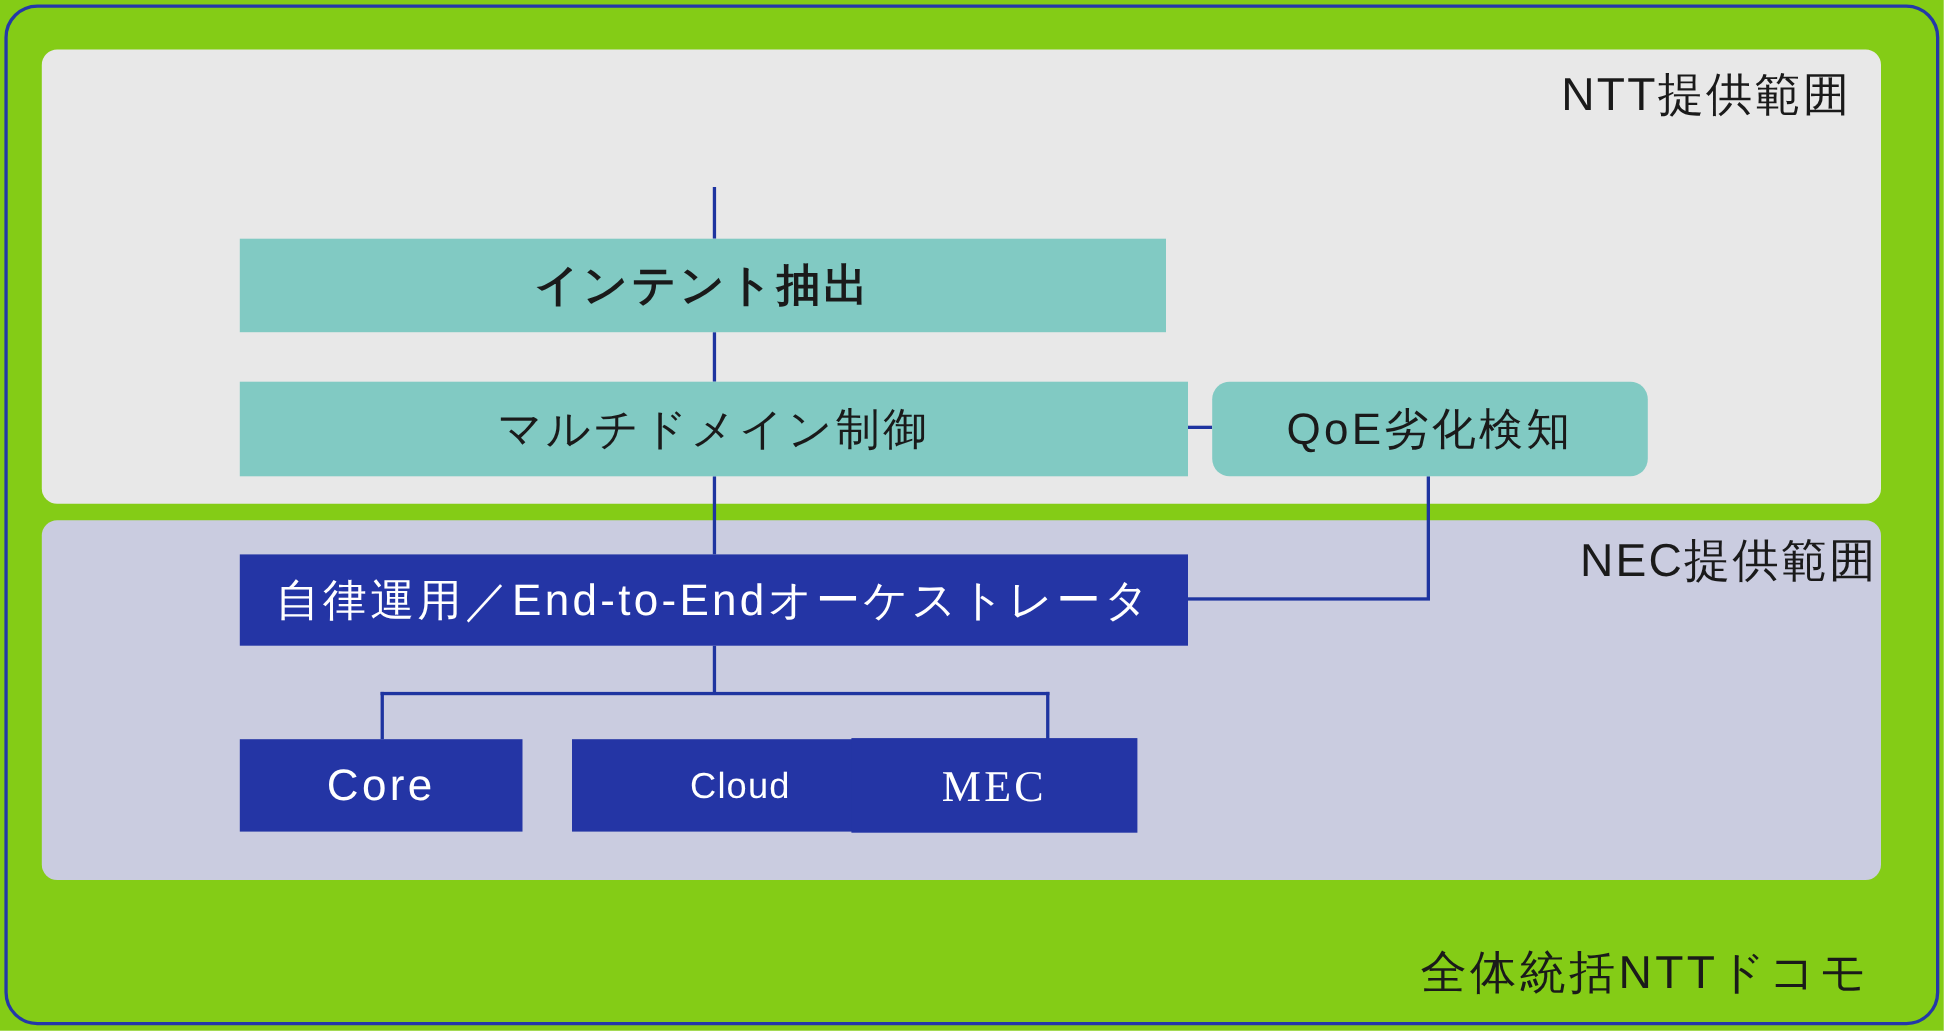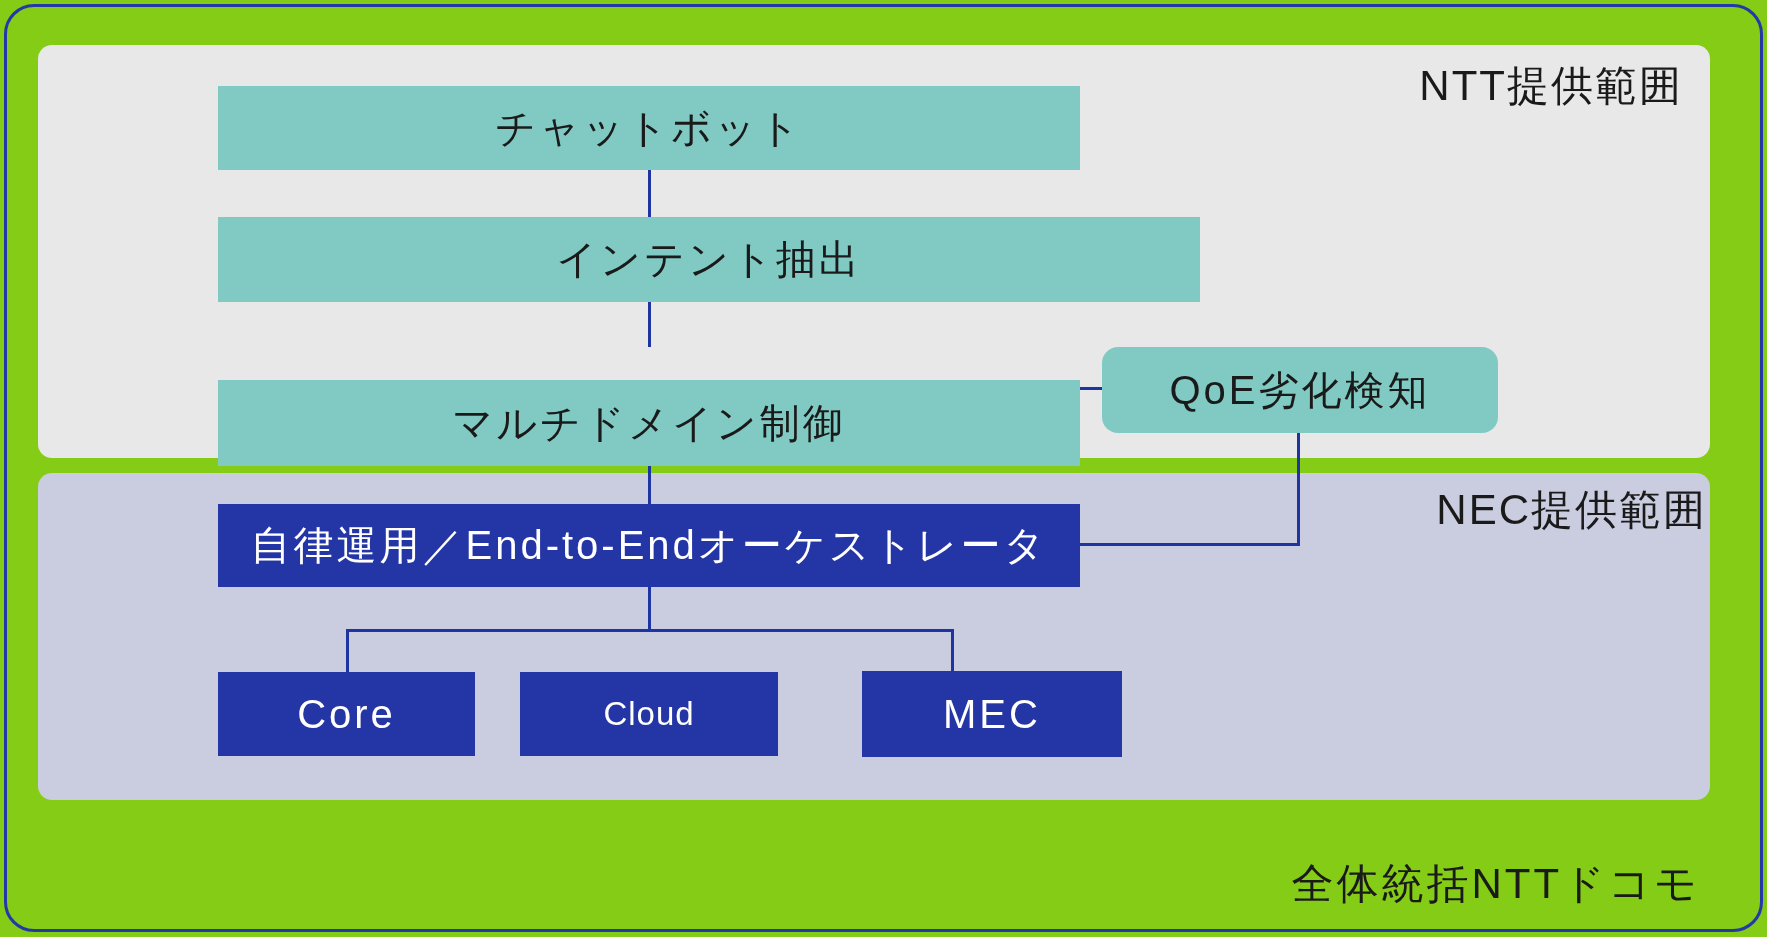--- a/index.html
+++ b/index.html
@@ -26,28 +26,28 @@
   .region-label.ntt{top:58px;right:84px;}
   .region-label.nec{top:482px;right:60px;}
   .footer-label{position:absolute;right:67px;top:856px;color:var(--dark-text);
     font-size:42px;letter-spacing:3px;white-space:nowrap;}
   .node{position:absolute;display:flex;align-items:center;justify-content:center;
     white-space:nowrap;}
   .node.teal{background:var(--teal-box);color:var(--dark-text);}
   .node.blue{background:var(--blue-box);color:var(--light-text);}
   .node .lbl{font-size:40px;letter-spacing:3px;}
   .node.chatbot{left:218px;top:86px;width:862px;height:84px;}
-  .node.intent{left:218px;top:217px;width:982px;height:85px;}
-  .node.multidomain{left:218px;top:347px;width:862px;height:86px;margin-top:33px;}
+  .node.intent{left:218px;top:217px;width:842px;height:85px;font-weight:bold;}
+  .node.multidomain{left:218px;top:347px;width:862px;height:86px;}
   .node.qoe{left:1102px;top:347px;width:396px;height:86px;border-radius:16px;}
   .node.orchestrator{left:218px;top:504px;width:862px;height:83px;}
   .node.core{left:218px;top:672px;width:257px;height:84px;align-items:center;}
-  .node.cloud{left:520px;top:672px;width:258px;height:84px;}
+  .node.cloud{left:520px;top:672px;width:306px;height:84px;}
   .node.cloud .lbl{font-size:33px;letter-spacing:1px;}
-  .node.mec{left:862px;top:671px;width:260px;height:86px;}
+  .node.mec{left:774px;top:671px;width:260px;height:86px;font-family:Liberation Serif, serif;}
   .line{position:absolute;background:var(--connector-blue);}
   .v{width:3px;} .h{height:3px;}
   .l-chat-intent{left:648px;top:170px;height:47px;}
   .l-intent-multi{left:648px;top:302px;height:45px;}
   .l-multi-orch{left:648px;top:433px;height:71px;}
   .l-multi-qoe{left:1080px;top:387px;width:22px;}
   .l-qoe-down{left:1297px;top:433px;height:112px;}
   .l-qoe-orch{left:1080px;top:543px;width:220px;}
   .l-orch-down{left:648px;top:587px;height:43px;}
   .l-branch{left:346px;top:629px;width:608px;}
@@ -70,23 +70,20 @@
   <div class="line v l-intent-multi"></div>
   <div class="line v l-multi-orch"></div>
   <div class="line h l-multi-qoe"></div>
   <div class="line v l-qoe-down"></div>
   <div class="line h l-qoe-orch"></div>
   <div class="line v l-orch-down"></div>
   <div class="line h l-branch"></div>
   <div class="line v l-branch-core"></div>
   <div class="line v l-branch-mec"></div>
 
-  <div class="node teal chatbot">
-    <span class="lbl">チャットボット</span>
-  </div>
   <div class="node teal intent">
     <span class="lbl">インテント抽出</span>
   </div>
   <div class="node teal multidomain">
     <span class="lbl">マルチドメイン制御</span>
   </div>
   <div class="node teal qoe">
     <span class="lbl">QoE劣化検知</span>
   </div>
   <div class="node blue orchestrator">

